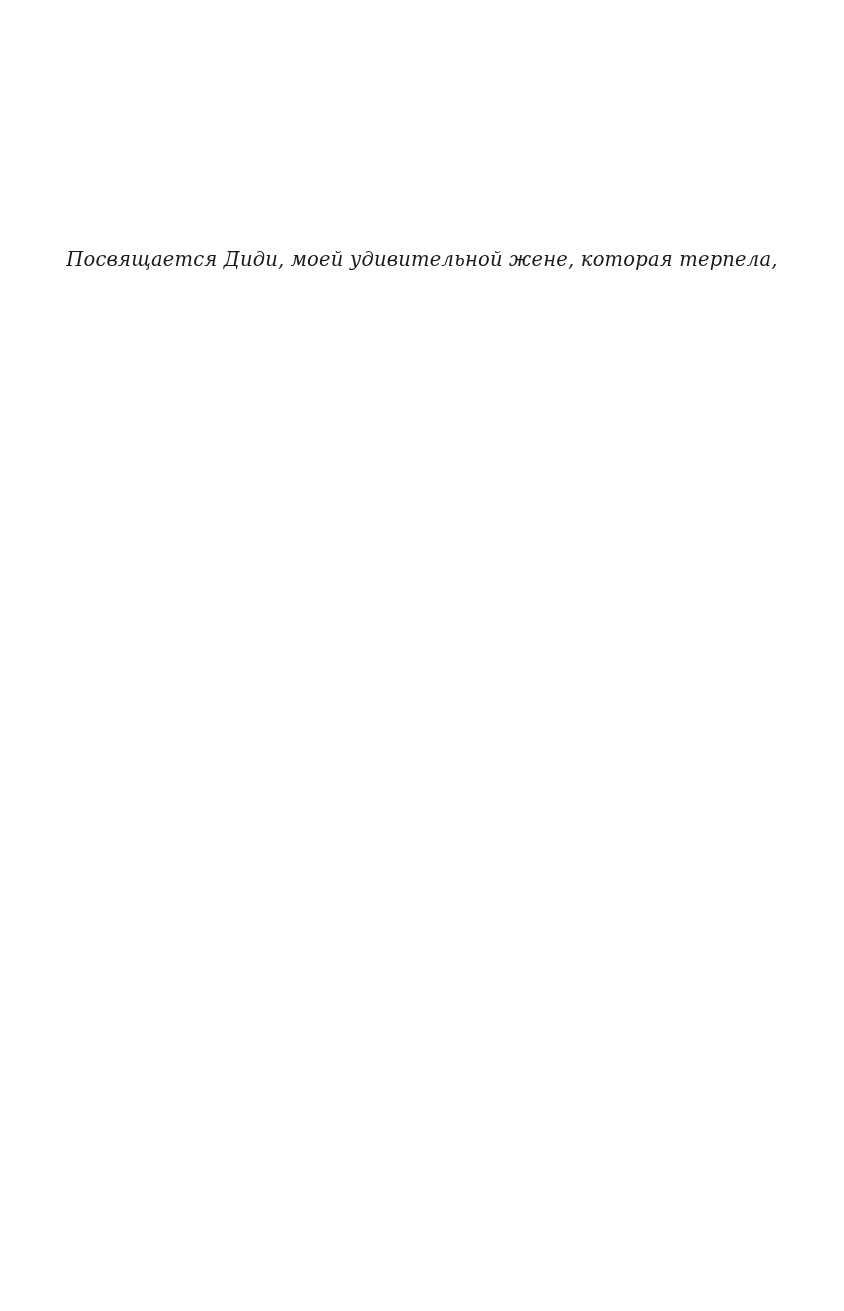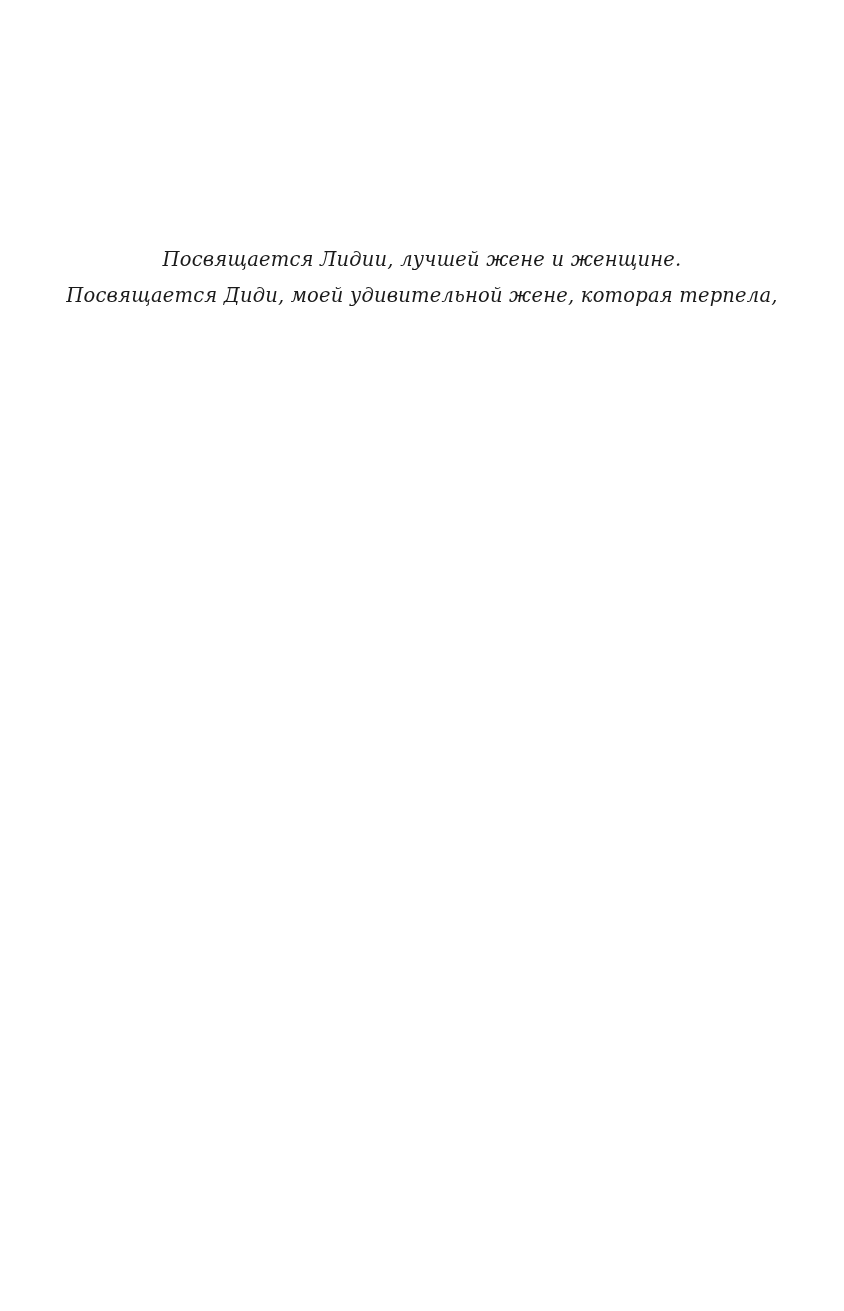--- a/index.html
+++ b/index.html
@@ -33,18 +33,17 @@
   }
   .dedication p + p {
     margin-top: 9px;
   }
 </style>
 </head>
 <body>
 
 <div class="page">
   <div class="dedication">
-    <p>Посвящается Лидии, лучшей жене и женщине.</p>
     <p>
       <span>Посвящается Диди, моей удивительной жене, которая терпела,</span><br>
     </p>
   </div>
 </div>
 
 </body></html>

